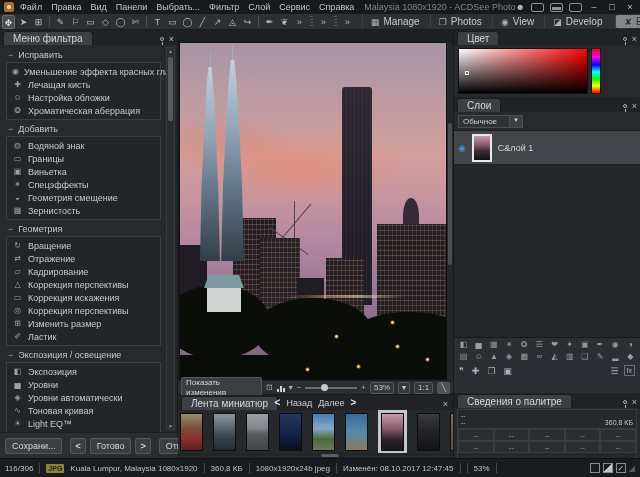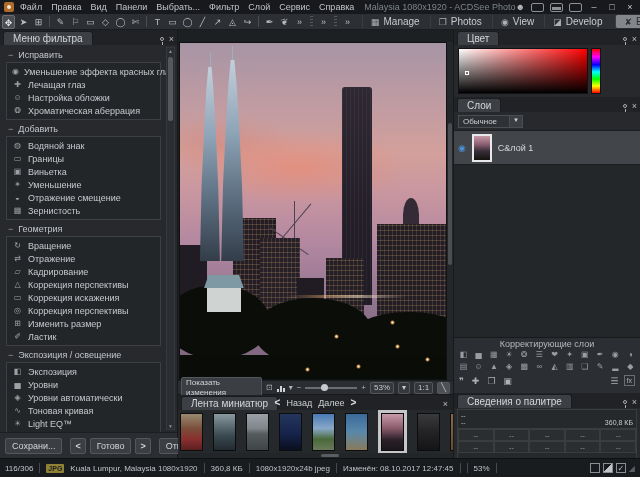--- a/index.html
+++ b/index.html
@@ -265,21 +265,21 @@
             <span class="collapse">−</span>
             <span>Исправить</span>
           </div>
           <div class="fbox">
             <div class="fitem">
               <span class="fic">◉</span>
               <span class="flabel">Уменьшение эффекта красных глаз</span>
             </div>
             <div class="fitem">
               <span class="fic">✚</span>
-              <span class="flabel">Лечащая глаз</span>
+              <span class="flabel">Лечащая кисть</span>
             </div>
             <div class="fitem">
               <span class="fic">☺</span>
               <span class="flabel">Настройка обложки</span>
             </div>
             <div class="fitem">
               <span class="fic">❂</span>
               <span class="flabel">Хроматическая аберрация</span>
             </div>
           </div>
@@ -295,25 +295,25 @@
             <div class="fitem">
               <span class="fic">▭</span>
               <span class="flabel">Границы</span>
             </div>
             <div class="fitem">
               <span class="fic">▣</span>
               <span class="flabel">Виньетка</span>
             </div>
             <div class="fitem">
               <span class="fic">✴</span>
-              <span class="flabel">Уменьшение</span>
+              <span class="flabel">Спецэффекты</span>
             </div>
             <div class="fitem">
               <span class="fic">◒</span>
-              <span class="flabel">Отражение смещение</span>
+              <span class="flabel">Геометрия смещение</span>
             </div>
             <div class="fitem">
               <span class="fic">▦</span>
               <span class="flabel">Зернистость</span>
             </div>
           </div>
           <div class="fsec-head">
             <span class="collapse">−</span>
             <span>Геометрия</span>
           </div>
@@ -539,21 +539,20 @@
         </div>
         <div class="layer-row">
           <span class="eye" style="color: rgb(74, 144, 217);">◉</span>
           <span class="lthumb-img"></span>
           <span class="lname">С&amp;лой 1</span>
         </div>
         <div class="layers-empty"></div>
       </div>
 
       <div class="adjust">
-        <div class="adj-title">Корректирующие слои</div>
         <div class="adj-row" id="adjrow1">
             <span class="aico">◧</span>
             <span class="aico">▅</span>
             <span class="aico">▦</span>
             <span class="aico">☀</span>
             <span class="aico">❂</span>
             <span class="aico">☰</span>
             <span class="aico">❤</span>
             <span class="aico">✦</span>
             <span class="aico">▣</span>

